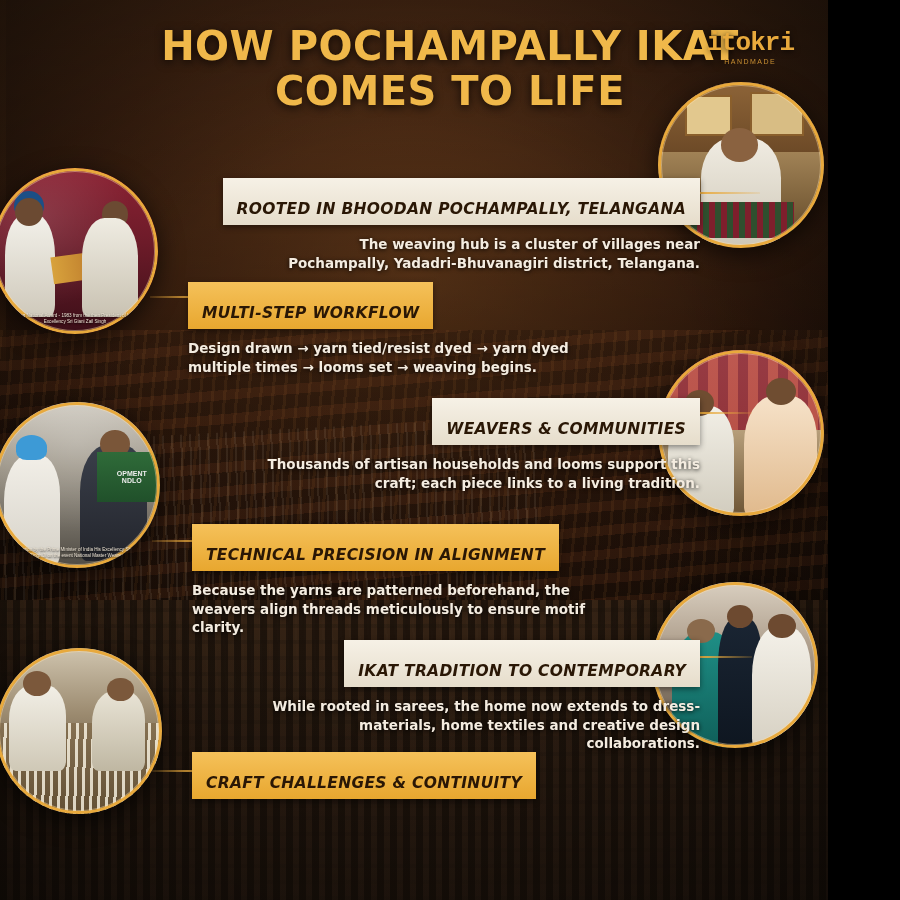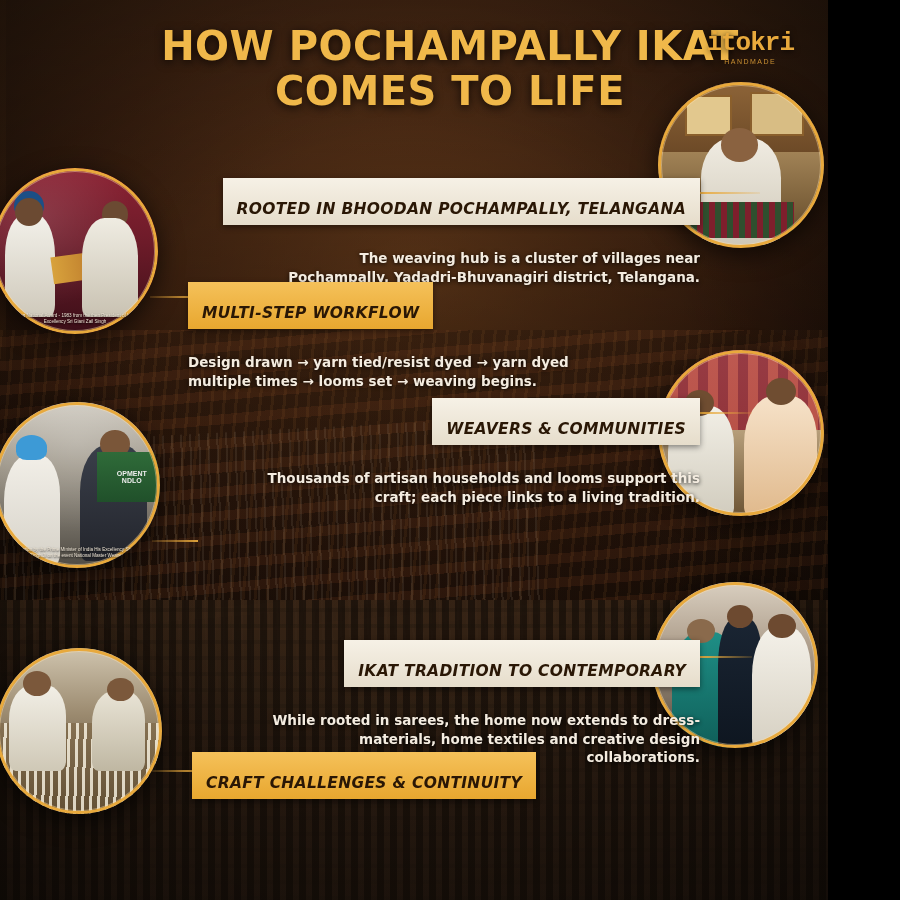--- a/index.html
+++ b/index.html
@@ -127,21 +127,21 @@
     background: linear-gradient(180deg, #f6f1e6 0%, #e6ddcb 100%);
     color: #2a1705;
   }
   .body-text {
     font-family: "DejaVu Sans", sans-serif;
     font-weight: bold;
     font-size: 13.5px;
     line-height: 1.38;
     color: #f4ece0;
     text-shadow: 0 1px 4px rgba(0,0,0,0.85);
-    margin-top: 24px;
+    margin-top: 10px;
     max-width: 480px;
   }
   .right-al { text-align: right; }
   .right-al .body-text { margin-left: auto; }
 
   
   .photo {
     position: absolute;
     border-radius: 50%;
     overflow: hidden;
@@ -450,20 +450,24 @@
   <div class="block right-al" style="left:222px; top:398px; width:478px;">
     <div class="tag light">WEAVERS &amp; COMMUNITIES</div>
     <div class="body-text" style="width:442px;">Thousands of artisan households and looms support this craft; each piece links to a living tradition.</div>
   </div>
 
   <div class="block" style="left:188px; top:282px; width:480px;">
     <div class="tag">MULTI-STEP WORKFLOW</div>
     <div class="body-text" style="width:415px;">Design drawn → yarn tied/resist dyed → yarn dyed multiple times → looms set → weaving begins.</div>
   </div>
 
+  <div class="block" style="left:192px; top:524px; width:490px;">
+    <div class="tag">TECHNICAL PRECISION IN ALIGNMENT</div>
+    <div class="body-text" style="width:408px;">Because the yarns are patterned beforehand, the weavers align threads meticulously to ensure motif clarity.</div>
+  </div>
 
   <div class="block right-al" style="left:222px; top:640px; width:478px;">
     <div class="tag light">IKAT TRADITION TO CONTEMPORARY</div>
     <div class="body-text" style="width:440px;">While rooted in sarees, the home now extends to dress-materials, home textiles and creative design collaborations.</div>
   </div>
 
   <div class="block" style="left:192px; top:752px; width:490px;">
     <div class="tag">CRAFT CHALLENGES &amp; CONTINUITY</div>
   </div>
 

